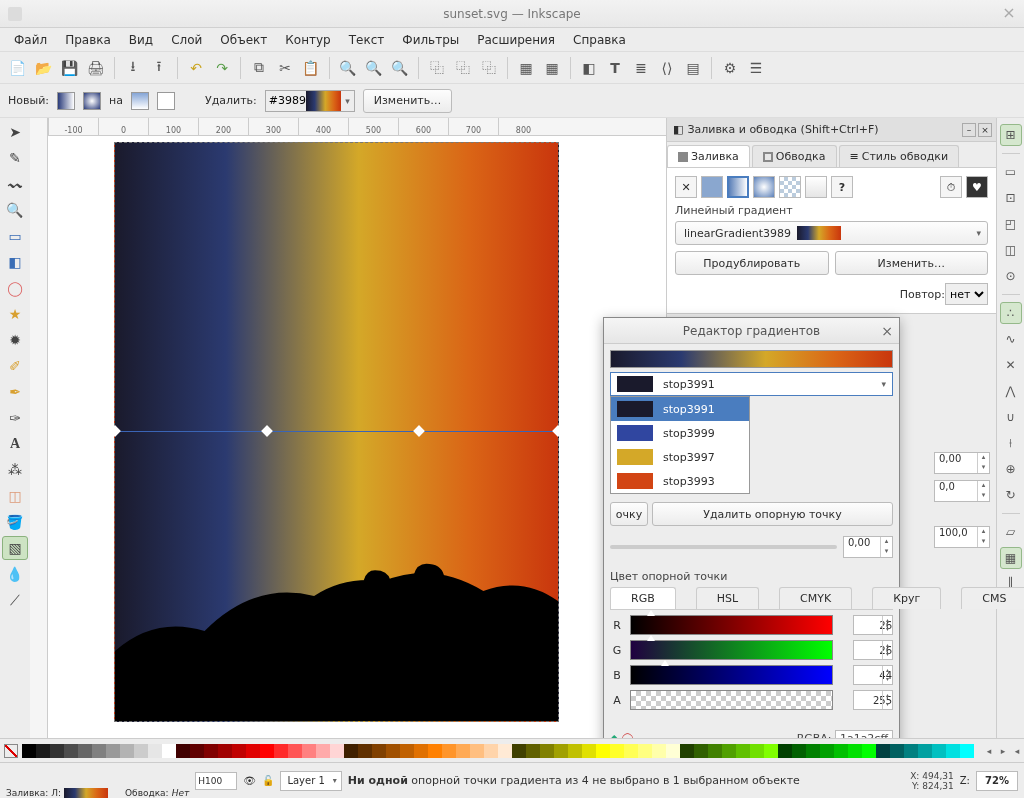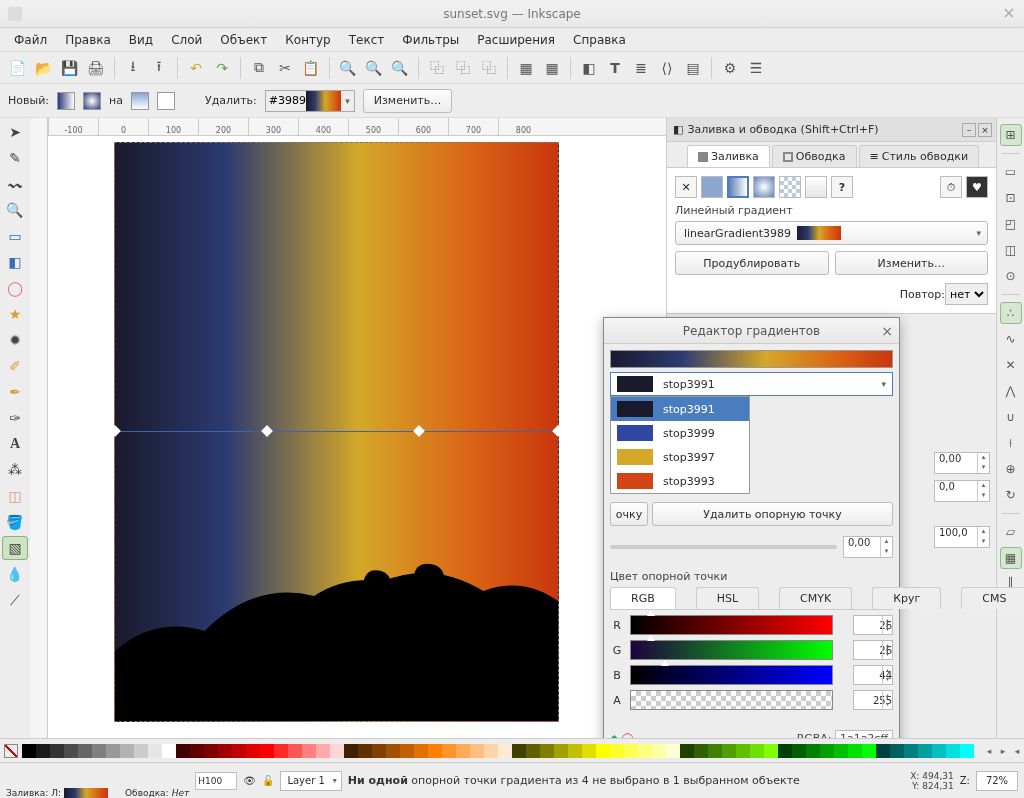--- a/index.html
+++ b/index.html
@@ -30,21 +30,21 @@
 .hruler span { width:50px; text-align:center; border-left:1px solid #ccc; padding-top:8px;}
 .canvas { position:absolute; top:24px; left:66px; width:445px; height:580px; border:1px dashed #777; background:linear-gradient(90deg,#1a1a2c 0%,#2b3a70 25%,#d4a828 55%,#da6516 80%,#c9360d 100%);}
 .canvas .silhouette { position:absolute; left:0; right:0; bottom:0; height:200px; }
 .canvas .silhouette svg { width:100%; height:100%; display:block;}
 .canvas .gradline { position:absolute; top:288px; left:0; right:0; height:1px; border-top:1px solid #3a64b5;}
 .canvas .handle { position:absolute; width:8px; height:8px; border:1px solid #fff; transform:rotate(45deg); top:284px; }
 .right-dock { width:330px; background:#ededed; border-left:1px solid #ccc; display:flex; flex-direction:column; }
 .dock-hdr { height:24px; background:#e0e0e0; border-bottom:1px solid #ccc; display:flex; align-items:center; padding:0 6px; font-size:11px; position:relative;}
 .dock-hdr .dock-icons { position:absolute; right:4px; display:flex; gap:2px;}
 .dock-hdr .dock-icons span { width:14px; height:14px; border:1px solid #aaa; font-size:9px; text-align:center; line-height:12px;}
-.fs-tabs { display:flex; border-bottom:1px solid #ccc; background:#ededed; padding-top:3px; padding-left:20px;}
+.fs-tabs { display:flex; border-bottom:1px solid #ccc; background:#ededed; padding-top:3px; padding-left:0;}
 .fs-tabs .tab { padding:4px 10px; border:1px solid #ccc; border-bottom:none; margin-right:2px; background:#e6e6e6; border-radius:3px 3px 0 0; font-size:11px; display:flex; align-items:center; gap:3px;}
 .fs-tabs .tab.active { background:#fff; }
 .fs-body { background:#fff; padding:8px; border-bottom:1px solid #ccc; flex:0 0 auto;}
 .paint-row { display:flex; gap:4px; align-items:center; margin-bottom:6px;}
 .paint-btn { width:22px; height:22px; border:1px solid #bbb; background:#f5f5f5; display:flex; align-items:center; justify-content:center; font-size:11px;}
 .paint-btn.sel { border:2px solid #4a7dbf; }
 .fieldset-label { font-size:11px; color:#444; margin-bottom:4px;}
 .wide-select { width:100%; height:24px; border:1px solid #bbb; border-radius:3px; background:linear-gradient(#fdfdfd,#efefef); display:flex; align-items:center; padding:0 8px; font-size:11px; position:relative;}
 .wide-select .gradchip { width:44px; height:14px; background:linear-gradient(90deg,#1a1a2c,#2b3a70,#d4a828,#da6516,#c9360d); margin-left:6px;}
 .wide-select .caret { position:absolute; right:6px; color:#666; font-size:9px;}
@@ -106,21 +106,21 @@
 
 .status { position:absolute; left:0; right:0; bottom:0; height:36px; background:#ededed; border-top:1px solid #ccc; display:flex; align-items:center; padding:0 6px; gap:6px; font-size:10px;}
 .status .fill-stroke { display:flex; flex-direction:row; gap:17px; font-size:9px;margin-top:24px;}
 .status .fill-stroke .row { display:flex; align-items:center; gap:3px;}
 .status .fill-prev { width:44px; height:10px; background:linear-gradient(90deg,#1a1a2c,#2b3a70,#d4a828,#da6516,#c9360d);}
 .status .ospin { width:42px; height:18px; border:1px solid #bbb; background:#fff; font-size:9px; display:flex; align-items:center; padding-left:2px;}
 .status .layer-sel { height:20px; border:1px solid #bbb; background:#fff; padding:0 16px 0 6px; font-size:10px; display:flex; align-items:center; position:relative;}
 .status .layer-sel::after { content:"▾"; position:absolute; right:4px; font-size:8px; color:#666;}
 .status .msg { flex:1; font-size:11px; color:#333;}
 .status .coords { display:flex; flex-direction:column; font-size:9px; color:#444; align-items:flex-end;}
-.status .zoom { width:42px; height:20px; border:1px solid #bbb; background:#fff; font-size:10px; display:flex; align-items:center; justify-content:center;}
+.status .zoom { width:42px; height:20px; border:1px solid #bbb; background:#fff; font-size:10px; display:flex; align-items:center; justify-content:center;font-weight:bold;}
 </style>
 </head>
 <body>
 
 <div class="titlebar">
   <span class="win-btn win-min"></span>
   <span class="title">sunset.svg — Inkscape</span>
   <span class="win-btn win-close">×</span>
 </div>
 

